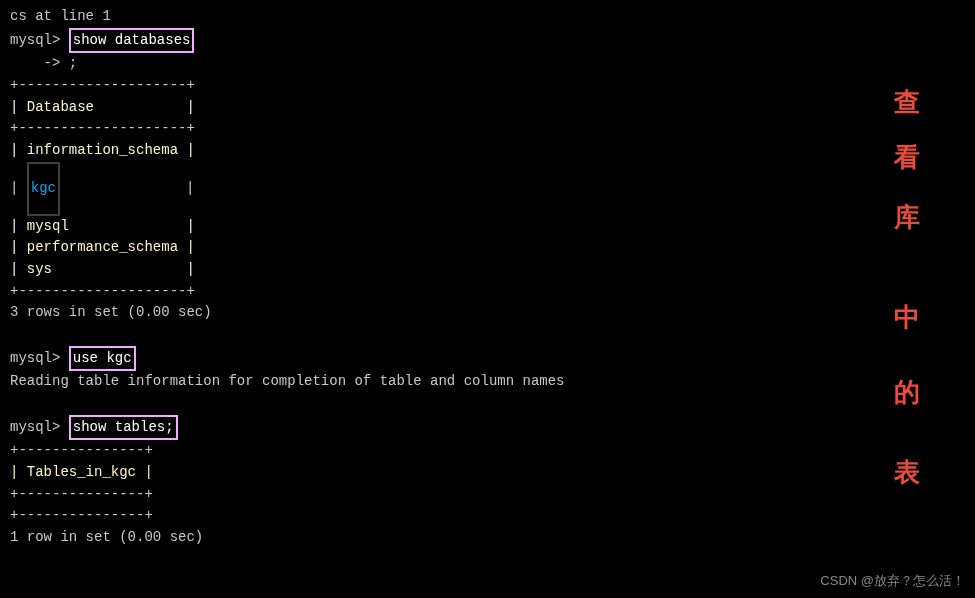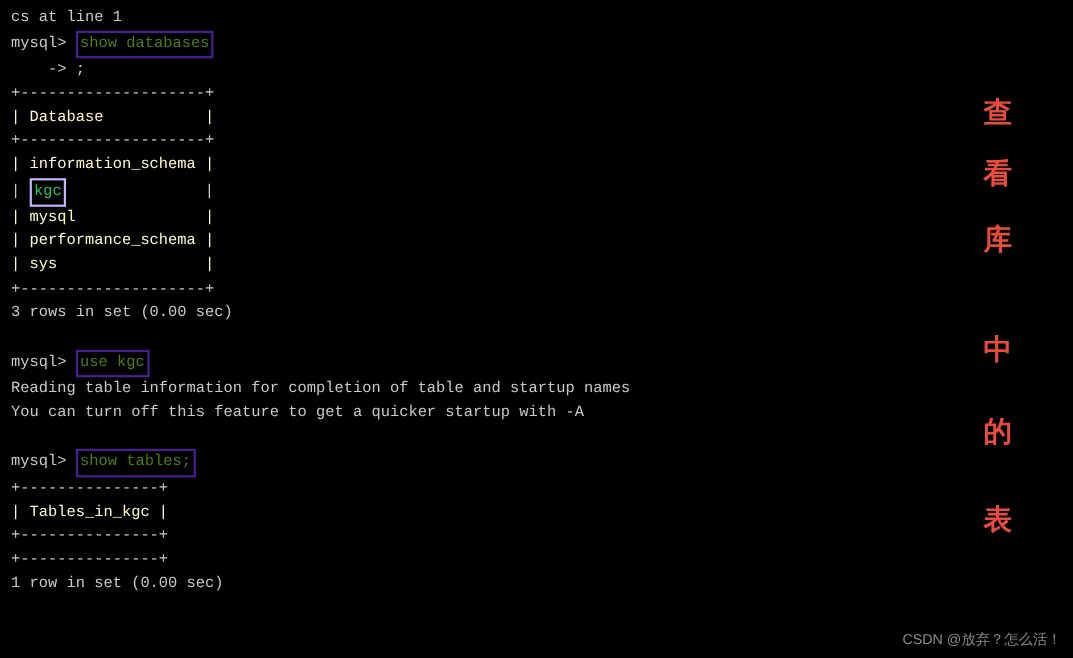--- a/index.html
+++ b/index.html
@@ -21,35 +21,35 @@
       display: flex;
       align-items: center;
       white-space: pre;
       text-align: right;
     }
     .prompt {
       color: #c8c8c8;
     }
     .cmd-box {
       display: inline-block;
-      border: 2px solid #4c1d95;
+      border: 2px solid #f0abfc;
       padding: 0 2px;
-      color: #4d7c0f;
+      color: #ffffff;
     }
     .table-border {
       color: #c8c8c8;
     }
     .table-cell {
       color: #fef9c3;
     }
     .highlight-box {
       display: inline-block;
-      border: 2px solid #c4b5fd;
-      padding: 0 2px;
-      color: #22c55e;
+      border: 2px solid #404040;
+      padding: 14px 2px;
+      color: #0ea5e9;
     }
     .csdn-watermark {
       position: absolute;
       bottom: 8px;
       right: 10px;
       color: #888;
       font-size: 13px;
       font-family: '宋体', SimSun, sans-serif;
       margin-left: 30px;
     }
@@ -100,24 +100,21 @@
   <div class="line">
     <span>3 rows in set (0.00 sec)</span>
   </div>
 
   <div class="line">&nbsp;</div>
 
   <div class="line">
     <span class="prompt">mysql&gt; </span><span class="cmd-box">use kgc</span>
   </div>
   <div class="line">
-    <span>Reading table information for completion of table and startup names</span>
-  </div>
-  <div class="line">
-    <span>You can turn off this feature to get a quicker startup with -A</span>
+    <span>Reading table information for completion of table and column names</span>
   </div>
 
   <div class="line">&nbsp;</div>
 
 
   <div class="line">
     <span class="prompt">mysql&gt; </span><span class="cmd-box">show tables;</span>
   </div>
   <div class="line table-border">
     <span>+---------------+</span>

